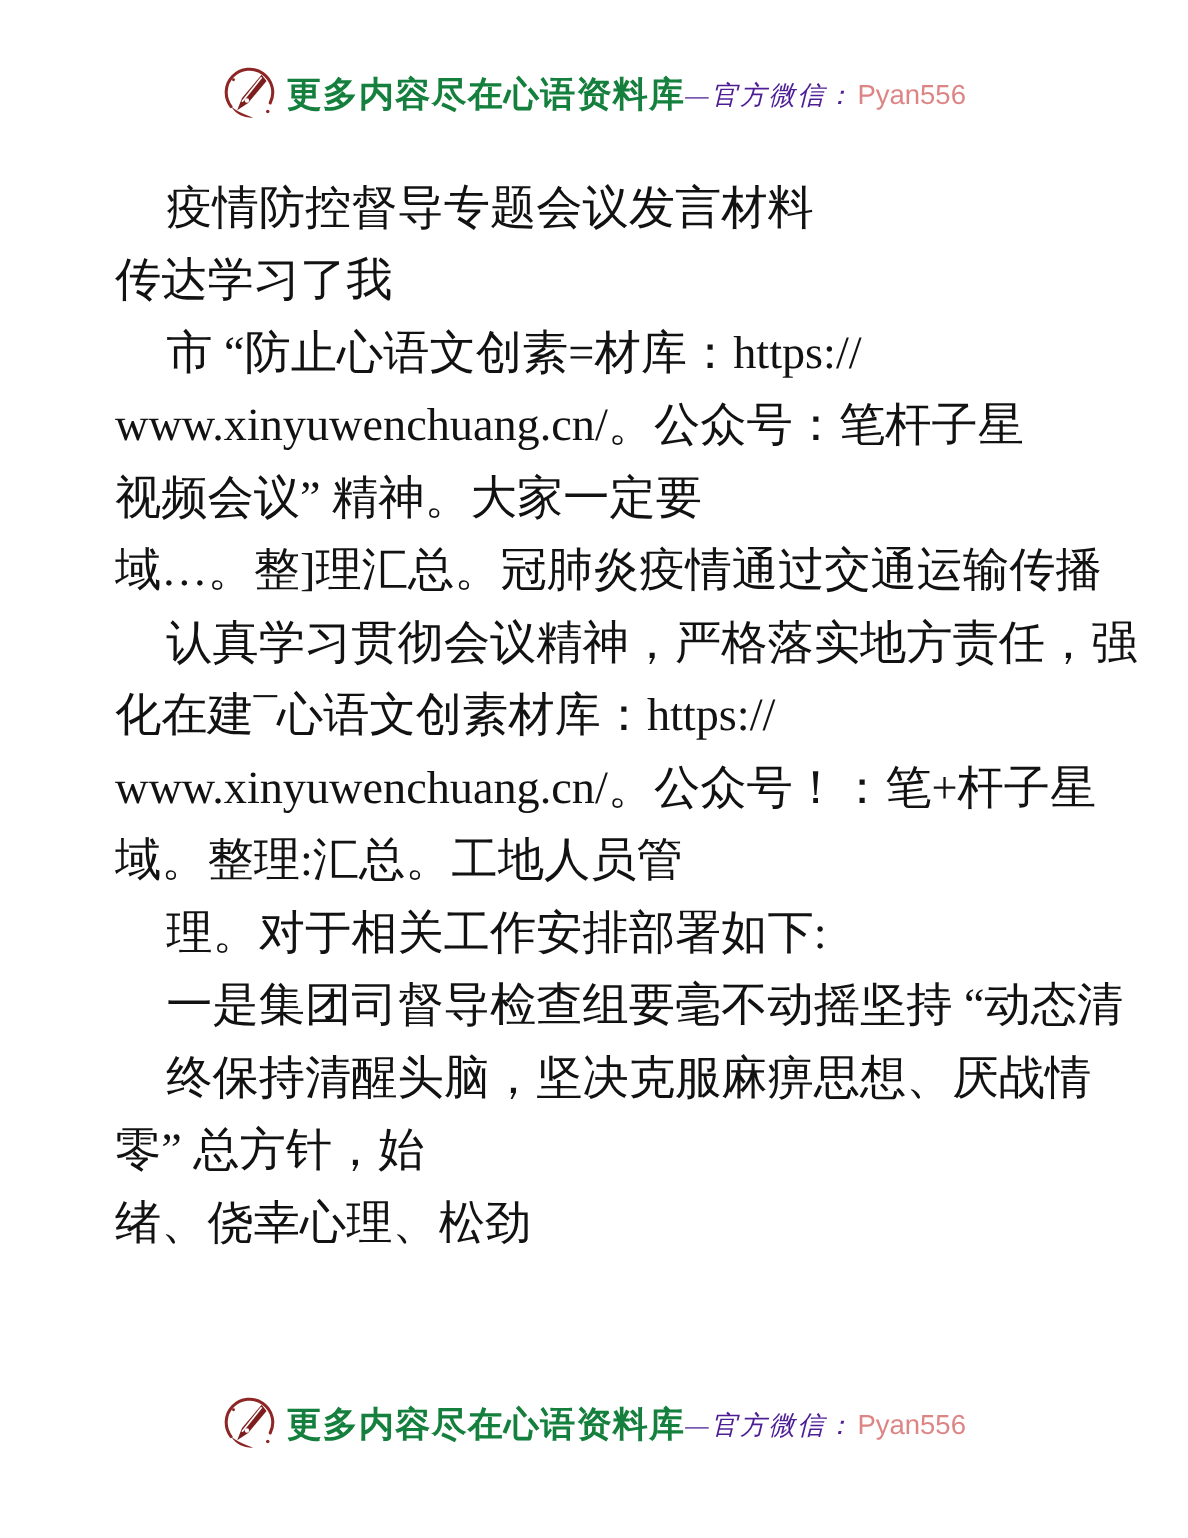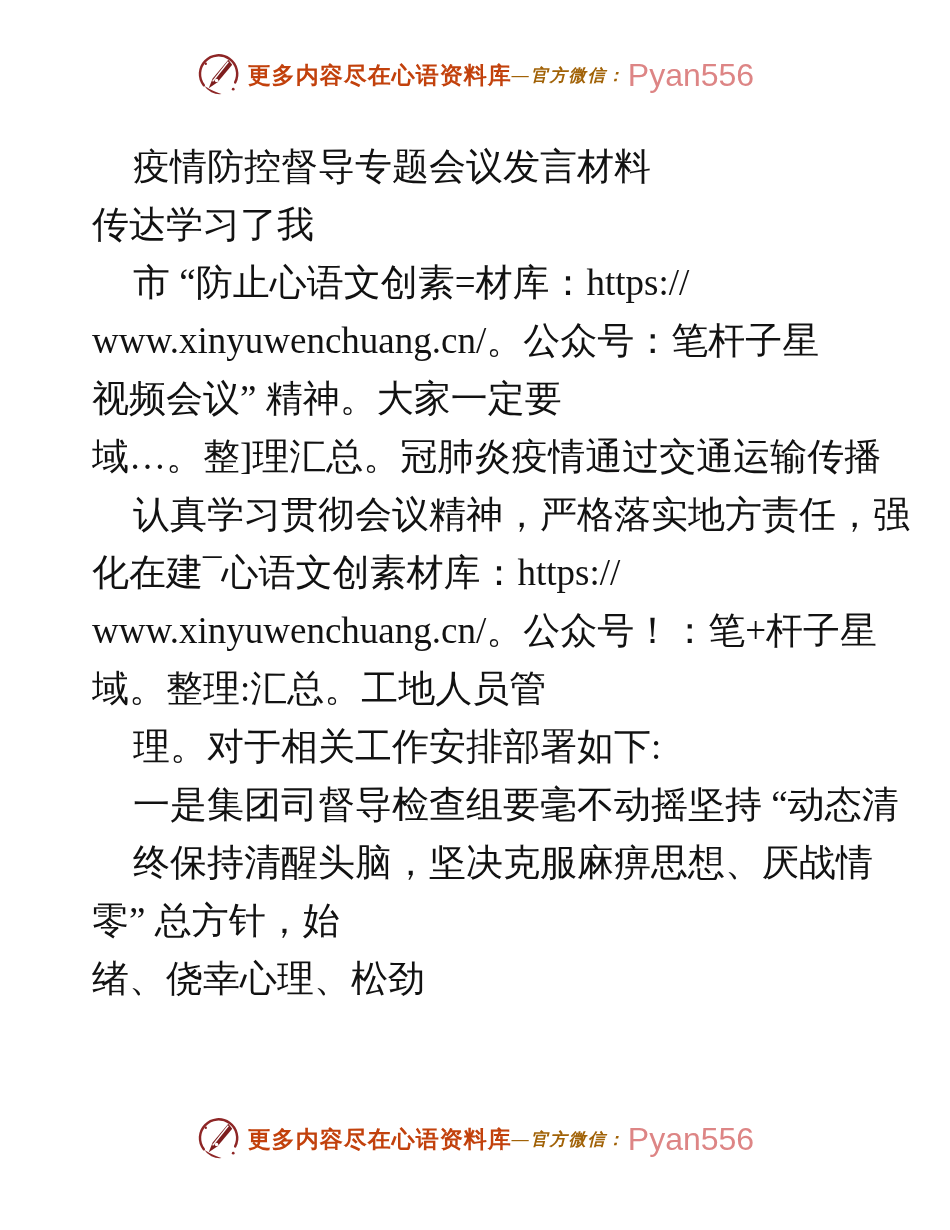--- a/index.html
+++ b/index.html
@@ -17,34 +17,34 @@
   
   .banner {
     position: absolute; left: 0; width: 100%;
     display: flex; justify-content: center; align-items: center;
     white-space: nowrap;
   }
   .banner.header { top: 52px; }
   .banner.footer { top: 1116px; }
   .logo-wrap { width: 47px; height: 47px; margin-right: 5px; flex: 0 0 auto; }
   .brand-text {
-    color: #c2410c;
-    font-size: 23px; font-weight: bold;
+    color: #15803d;
+    font-size: 28px; font-weight: bold;
     font-family: "Liberation Serif", "DejaVu Serif", serif;
     letter-spacing: 1px;
   }
   .gray-part {
-    color: #a16207;
-    font-size: 17px; font-style: italic; font-weight: bold;
+    color: #4c1d95;
+    font-size: 21px; font-style: italic; font-weight: normal;
     font-family: "Liberation Serif", "DejaVu Serif", serif;
     letter-spacing: 2px;
   }
   .wechat-id {
     color: #dd8585;
-    font-size: 32px;
+    font-size: 22px;
     font-family: "Liberation Sans", "DejaVu Sans", sans-serif;
     margin-left: 2px;
   }
   
   .content {
     position: absolute;
     top: 138px; left: 92px; width: 772px;
   }
   .line {
     font-size: 37px;

